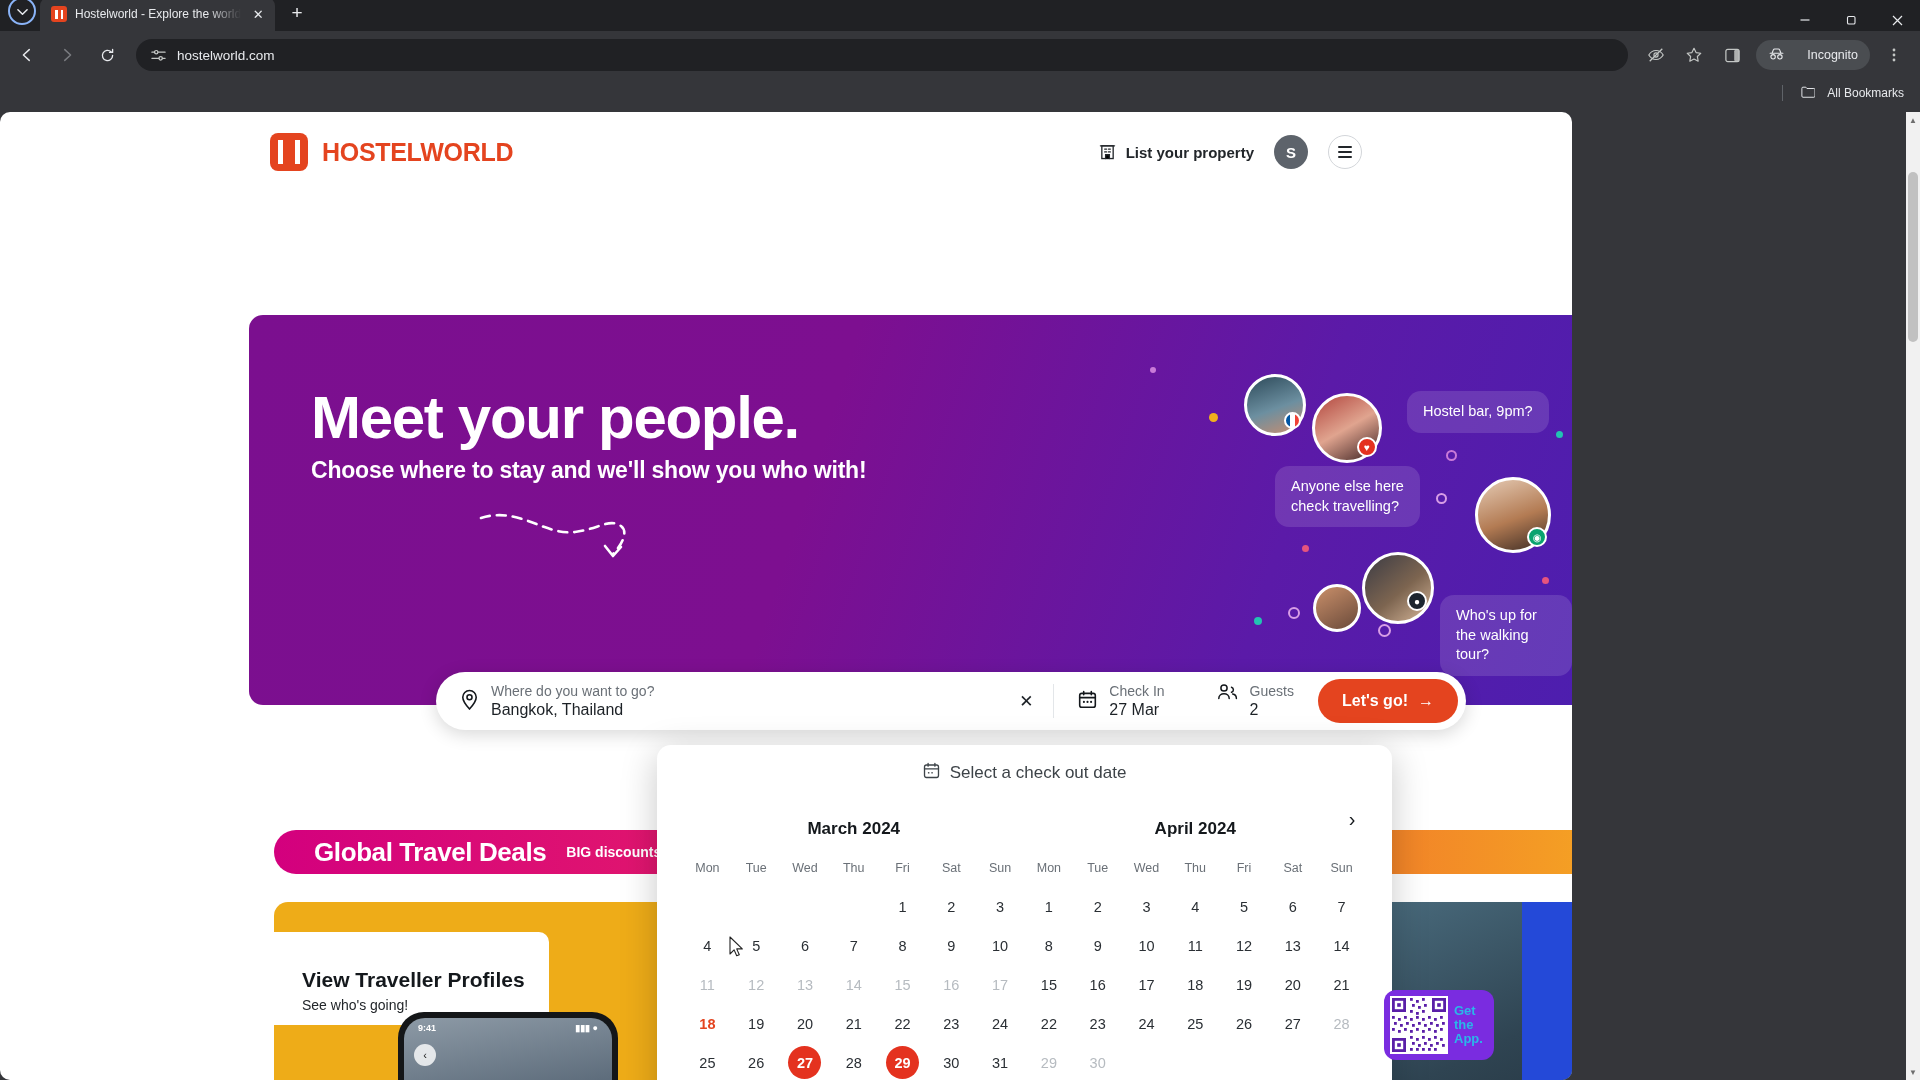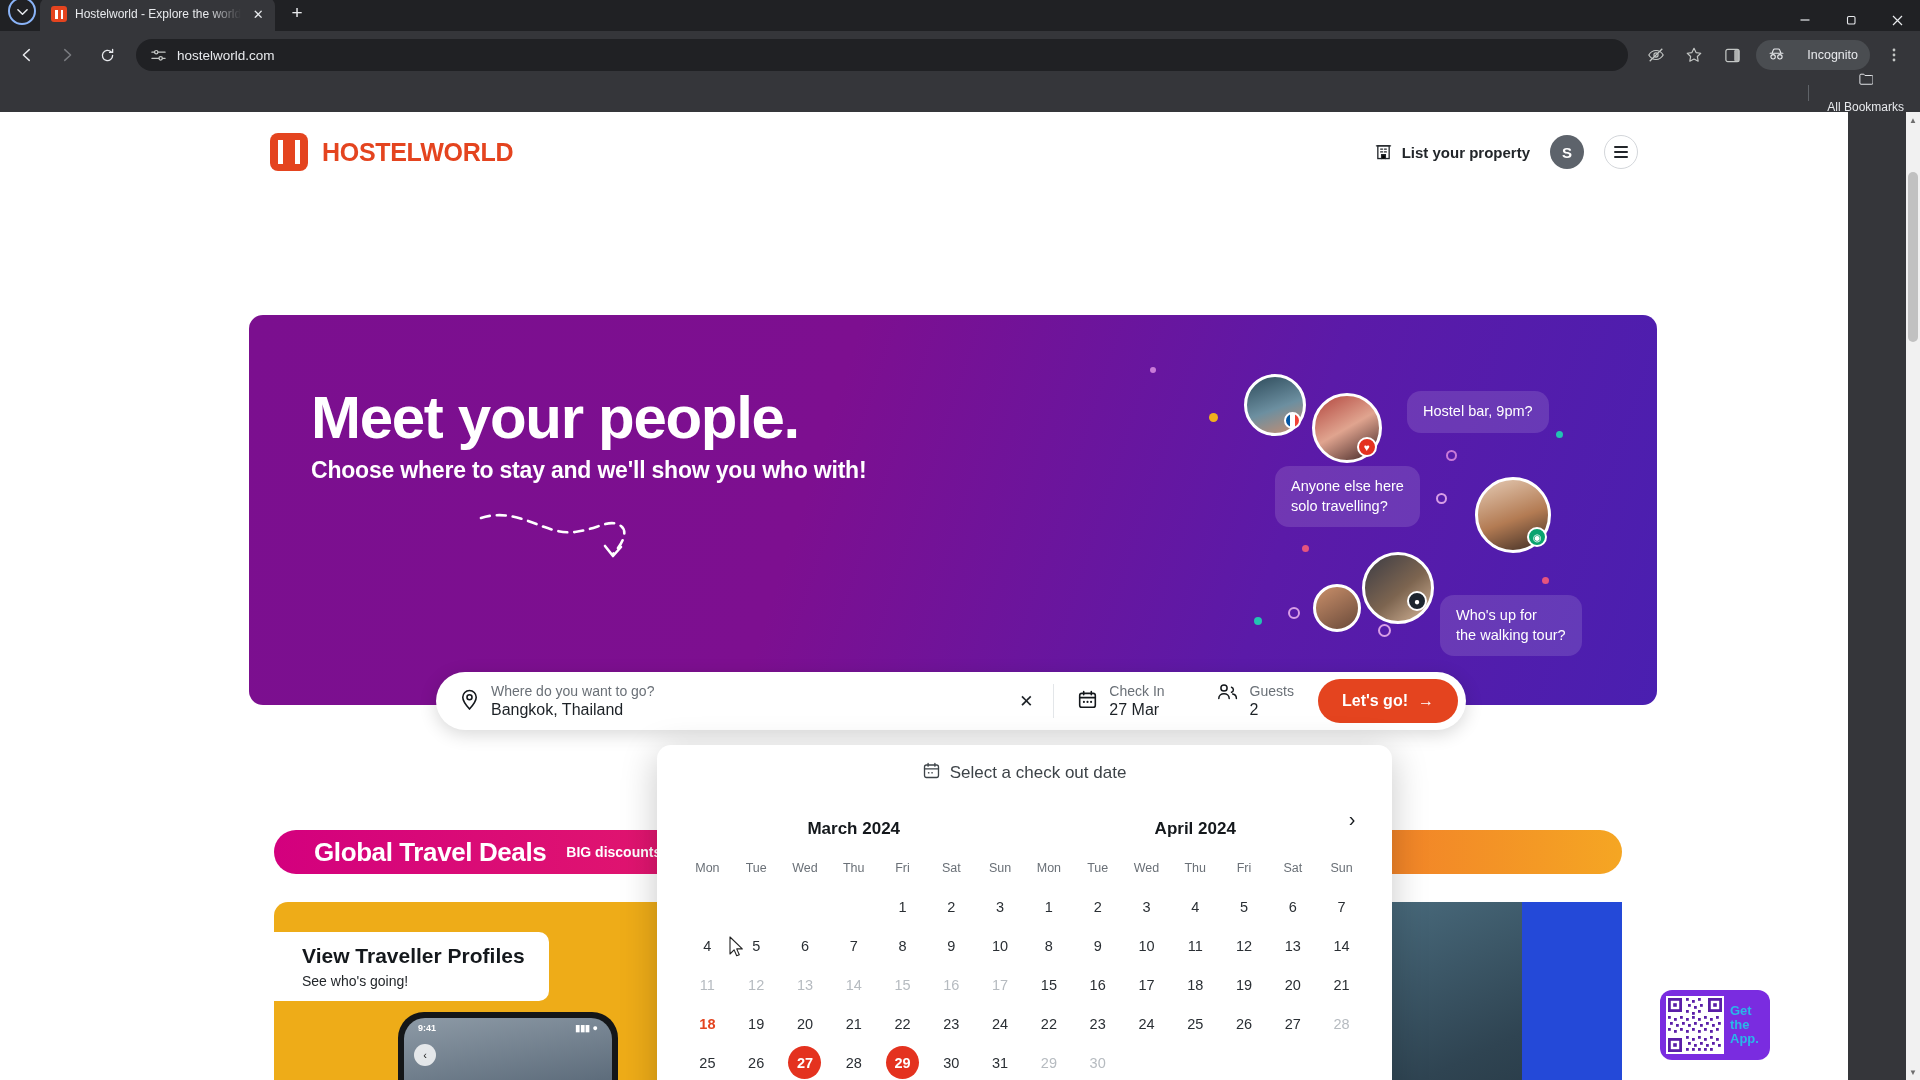--- a/index.html
+++ b/index.html
@@ -82,26 +82,26 @@
   .incognito-pill {
     height: 30px; background: #4a4d51; border-radius: 15px;
     display: flex; align-items: center; gap: 22px; padding: 0 12px; margin: 0 4px;
     color: #e8eaed; font-size: 12.5px;
   }
   .bookmarks-bar {
     height: 28px; background: #35363a; display: flex; align-items: center;
     justify-content: flex-end; padding-right: 10px; font-size: 12px; color: #e8eaed;
   }
   .bm-sep { width: 1px; height: 16px; background: #5f6368; margin-right: 12px; }
-  .bm-item { display: flex; align-items: center; gap: 12px; padding: 3px 6px; border-radius: 4px; flex-direction: column; }
+  .bm-item { display: flex; align-items: center; gap: 12px; padding: 3px 6px; border-radius: 4px; }
 
   
   .viewport {
-    position: absolute; top: 112px; left: 0; width: 1848px; height: 968px;
-    background: #fff; overflow: hidden;
+    position: absolute; top: 112px; left: 0; width: 1572px; height: 968px;
+    background: #fff; overflow: hidden; border-radius: 10px;
   }
   .scrollbar {
     position: absolute; right: 0; top: 112px; width: 14px; height: 968px;
     background: #f1f1f1; z-index: 40;
   }
   .scroll-thumb {
     position: absolute; right: 2px; top: 60px; width: 10px; height: 170px;
     background: #c1c1c1; border-radius: 5px;
   }
   .scroll-arrow {
@@ -240,21 +240,21 @@
 
   
   .ycard {
     position: absolute; left: 274px; top: 790px; width: 1086px; height: 290px;
     background: #eeac18; border-radius: 14px; overflow: hidden;
   }
   .ycard-label {
     position: absolute; left: 0; top: 30px; background: #fff;
     padding: 12px 24px 12px 28px; border-radius: 0 10px 10px 0;
   }
-  .ycard-label h3 { font-size: 21px; font-weight: 800; color: #14181c; }
+  .ycard-label h3 { font-size: 21px; font-weight: 800; color: #14181c; margin-top: 24px; }
   .ycard-label p { font-size: 14px; color: #22262a; margin-top: 5px; }
   .phone {
     position: absolute; left: 124px; top: 110px; width: 220px; height: 190px;
     background: #141618; border-radius: 26px 26px 0 0; padding: 6px;
   }
   .phone-screen {
     width: 100%; height: 100%; border-radius: 21px 21px 0 0; overflow: hidden;
     background: linear-gradient(170deg,#8d9aa6,#5e6d7c 45%, #3b4a58);
     position: relative;
   }
@@ -482,21 +482,21 @@
     <div class="avatar-pic ap2"></div>
     <div class="badge-round bg-red">♥</div>
     <div class="avatar-pic ap3"></div>
     <div class="badge-round bg-green">◉</div>
     <div class="avatar-pic ap4"></div>
     <div class="badge-round bg-dark">●</div>
     <div class="avatar-pic ap5"></div>
 
     <div class="bubble b1">Hostel bar, 9pm?</div>
     <div class="bubble b2" style="white-space:pre-line">Anyone else here
-solo travelling?</div>
+check travelling?</div>
     <div class="bubble b3" style="white-space:pre-line">Who's up for
 the walking tour?</div>
 
     <span class="dot" style="left:1209px;top:301px;width:9px;height:9px;background:#f2b01e;"></span>
     <span class="dot" style="left:1150px;top:255px;width:6px;height:6px;background:#c97ad8;"></span>
     <span class="dot" style="left:1556px;top:319px;width:7px;height:7px;background:#22c3b2;"></span>
     <span class="dot" style="left:1302px;top:433px;width:7px;height:7px;background:#e6547e;"></span>
     <span class="dot" style="left:1542px;top:465px;width:7px;height:7px;background:#e6547e;"></span>
     <span class="dot" style="left:1254px;top:505px;width:8px;height:8px;background:#22c3b2;"></span>
     <span class="dot-ring" style="left:1446px;top:338px;width:11px;height:11px;border-color:#c97ad8;"></span>

